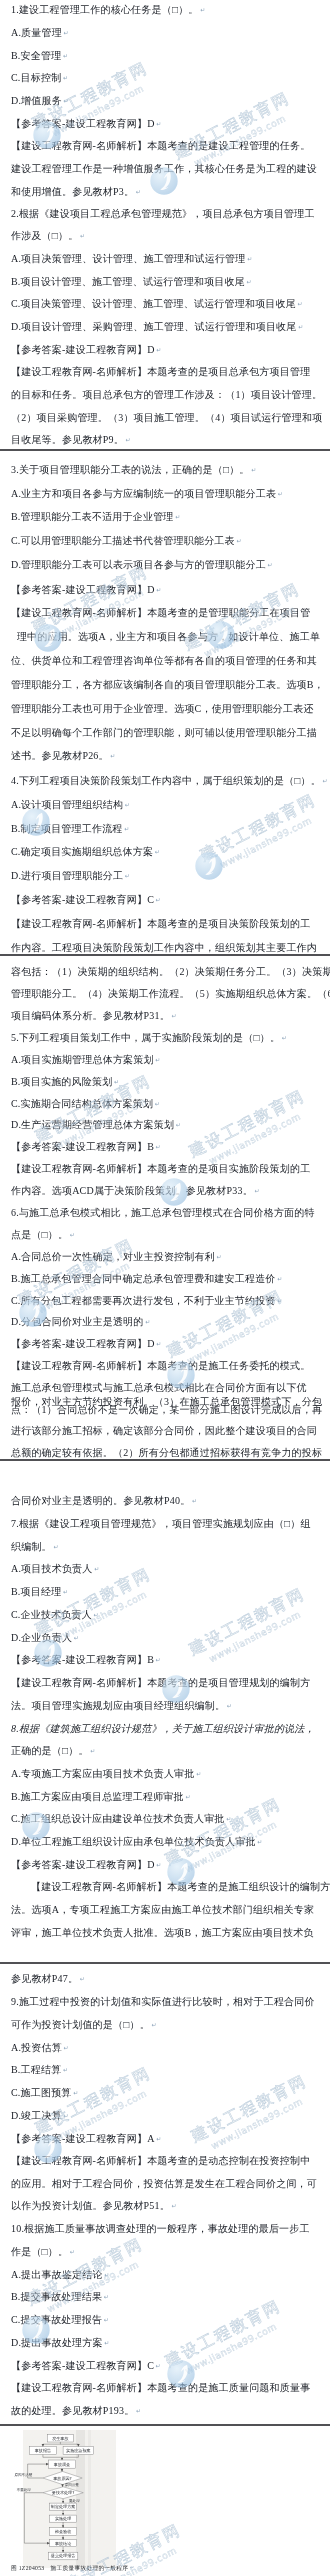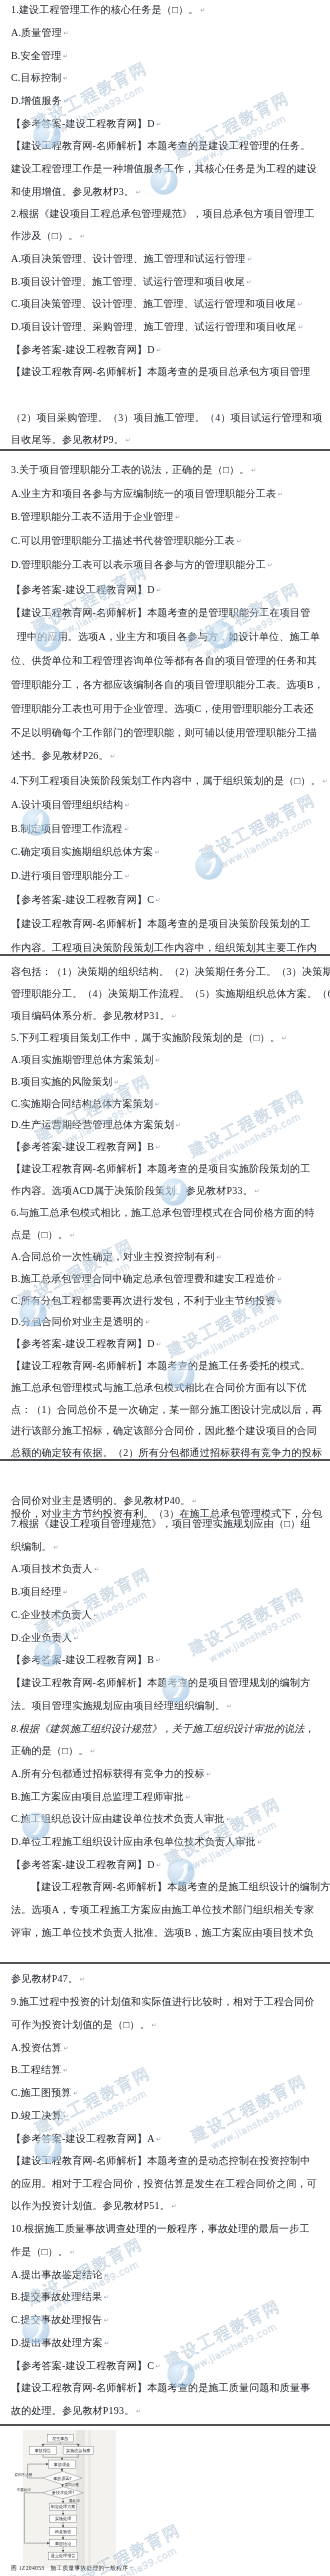--- a/index.html
+++ b/index.html
@@ -53,20 +53,21 @@
     <div class="tline fill" style="top: 163px;"><span>建设工程管理工作是一种增值服务工作，其核心任务是为工程的建设</span></div>
     <div class="tline" style="top: 186px;"><span>和使用增值。参见教材P3。</span><span class="pmark">↵</span></div>
     <div class="tline fill" style="top: 208px;"><span>2.根据《建设项目工程总承包管理规范》，项目总承包方项目管理工</span></div>
     <div class="tline" style="top: 230px;"><span>作涉及（□）。</span><span class="pmark">↵</span></div>
     <div class="tline" style="top: 253px;"><span>A.项目决策管理、设计管理、施工管理和试运行管理</span><span class="pmark">↵</span></div>
     <div class="tline" style="top: 276px;"><span>B.项目设计管理、施工管理、试运行管理和项目收尾</span><span class="pmark">↵</span></div>
     <div class="tline" style="top: 298px;"><span>C.项目决策管理、设计管理、施工管理、试运行管理和项目收尾</span><span class="pmark">↵</span></div>
     <div class="tline" style="top: 321px;"><span>D.项目设计管理、采购管理、施工管理、试运行管理和项目收尾</span><span class="pmark">↵</span></div>
     <div class="tline" style="top: 344px;"><span>【参考答案-建设工程教育网】D</span><span class="pmark">↵</span></div>
     <div class="tline fill" style="top: 366px;"><span>【建设工程教育网-名师解析】本题考查的是项目总承包方项目管理</span></div>
+    <div class="tline fill" style="top: 389px;"><span>的目标和任务。项目总承包方的管理工作涉及：（1）项目设计管理。</span></div>
     <div class="tline fill" style="top: 412px;"><span>（2）项目采购管理。（3）项目施工管理。（4）项目试运行管理和项</span></div>
     <div class="tline" style="top: 434px;"><span>目收尾等。参见教材P9。</span><span class="pmark">↵</span></div>
     <div class="tline" style="top: 464px;"><span>3.关于项目管理职能分工表的说法，正确的是（□）。</span><span class="pmark">↵</span></div>
     <div class="tline" style="top: 488px;"><span>A.业主方和项目各参与方应编制统一的项目管理职能分工表</span><span class="pmark">↵</span></div>
     <div class="tline" style="top: 511px;"><span>B.管理职能分工表不适用于企业管理</span><span class="pmark">↵</span></div>
     <div class="tline" style="top: 535px;"><span>C.可以用管理职能分工描述书代替管理职能分工表</span><span class="pmark">↵</span></div>
     <div class="tline" style="top: 559px;"><span>D.管理职能分工表可以表示项目各参与方的管理职能分工</span><span class="pmark">↵</span></div>
     <div class="tline" style="top: 584px;"><span>【参考答案-建设工程教育网】D</span><span class="pmark">↵</span></div>
     <div class="tline fill" style="top: 607px;"><span>【建设工程教育网-名师解析】本题考查的是管理职能分工在项目管</span></div>
     <div class="tline fill" style="top: 631px; text-align: center;"><span>理中的应用。选项A，业主方和项目各参与方，如设计单位、施工单</span></div>
@@ -99,34 +100,34 @@
     <div class="tline" style="top: 1251px;"><span>A.合同总价一次性确定，对业主投资控制有利</span><span class="pmark">↵</span></div>
     <div class="tline" style="top: 1273px;"><span>B.施工总承包管理合同中确定总承包管理费和建安工程造价</span><span class="pmark">↵</span></div>
     <div class="tline" style="top: 1295px;"><span>C.所有分包工程都需要再次进行发包，不利于业主节约投资</span><span class="pmark">↵</span></div>
     <div class="tline" style="top: 1316px;"><span>D.分包合同价对业主是透明的</span><span class="pmark">↵</span></div>
     <div class="tline" style="top: 1338px;"><span>【参考答案-建设工程教育网】D</span><span class="pmark">↵</span></div>
     <div class="tline fill" style="top: 1360px;"><span>【建设工程教育网-名师解析】本题考查的是施工任务委托的模式。</span></div>
     <div class="tline fill" style="top: 1382px;"><span>施工总承包管理模式与施工总承包模式相比在合同价方面有以下优</span></div>
     <div class="tline fill" style="top: 1404px;"><span>点：（1）合同总价不是一次确定，某一部分施工图设计完成以后，再</span></div>
     <div class="tline fill" style="top: 1425px;"><span>进行该部分施工招标，确定该部分合同价，因此整个建设项目的合同</span></div>
     <div class="tline fill" style="top: 1447px;"><span>总额的确定较有依据。（2）所有分包都通过招标获得有竞争力的投标</span></div>
-    <div class="tline fill" style="top: 1508px;"><span>报价，对业主方节约投资有利。（3）在施工总承包管理模式下，分包</span></div>
+    <div class="tline fill" style="top: 1396px;"><span>报价，对业主方节约投资有利。（3）在施工总承包管理模式下，分包</span></div>
     <div class="tline" style="top: 1495px;"><span>合同价对业主是透明的。参见教材P40。</span><span class="pmark">↵</span></div>
     <div class="tline fill" style="top: 1518px;"><span>7.根据《建设工程项目管理规范》，项目管理实施规划应由（□）组</span></div>
     <div class="tline" style="top: 1541px;"><span>织编制。</span><span class="pmark">↵</span></div>
     <div class="tline" style="top: 1563px;"><span>A.项目技术负责人</span><span class="pmark">↵</span></div>
     <div class="tline" style="top: 1586px;"><span>B.项目经理</span><span class="pmark">↵</span></div>
     <div class="tline" style="top: 1609px;"><span>C.企业技术负责人</span><span class="pmark">↵</span></div>
     <div class="tline" style="top: 1632px;"><span>D.企业负责人</span><span class="pmark">↵</span></div>
     <div class="tline" style="top: 1654px;"><span>【参考答案-建设工程教育网】B</span><span class="pmark">↵</span></div>
     <div class="tline fill" style="top: 1677px;"><span>【建设工程教育网-名师解析】本题考查的是项目管理规划的编制方</span></div>
     <div class="tline" style="top: 1700px;"><span>法。项目管理实施规划应由项目经理组织编制。</span><span class="pmark">↵</span></div>
     <div class="tline fill" style="top: 1723px; font-style: italic;"><span>8.根据《建筑施工组织设计规范》，关于施工组织设计审批的说法，</span></div>
     <div class="tline" style="top: 1745px;"><span>正确的是（□）。</span><span class="pmark">↵</span></div>
-    <div class="tline" style="top: 1768px;"><span>A.所有分包都通过招标获得有竞争力的投标</span><span class="pmark">↵</span></div>
+    <div class="tline" style="top: 1768px;"><span>A.专项施工方案应由项目技术负责人审批</span><span class="pmark">↵</span></div>
     <div class="tline" style="top: 1791px;"><span>B.施工方案应由项目总监理工程师审批</span><span class="pmark">↵</span></div>
     <div class="tline" style="top: 1813px;"><span>C.施工组织总设计应由建设单位技术负责人审批</span><span class="pmark">↵</span></div>
     <div class="tline" style="top: 1836px;"><span>D.单位工程施工组织设计应由承包单位技术负责人审批</span><span class="pmark">↵</span></div>
     <div class="tline" style="top: 1859px;"><span>【参考答案-建设工程教育网】D</span><span class="pmark">↵</span></div>
     <div class="tline fill" style="top: 1881px; margin-left: 20px;"><span>【建设工程教育网-名师解析】本题考查的是施工组织设计的编制方</span></div>
     <div class="tline fill" style="top: 1904px;"><span>法。选项A，专项工程施工方案应由施工单位技术部门组织相关专家</span></div>
     <div class="tline fill" style="top: 1927px;"><span>评审，施工单位技术负责人批准。选项B，施工方案应由项目技术负</span></div>
     <div class="tline" style="top: 1973px;"><span>参见教材P47。</span><span class="pmark">↵</span></div>
     <div class="tline fill" style="top: 1996px;"><span>9.施工过程中投资的计划值和实际值进行比较时，相对于工程合同价</span></div>
     <div class="tline" style="top: 2019px;"><span>可作为投资计划值的是（□）。</span><span class="pmark">↵</span></div>

